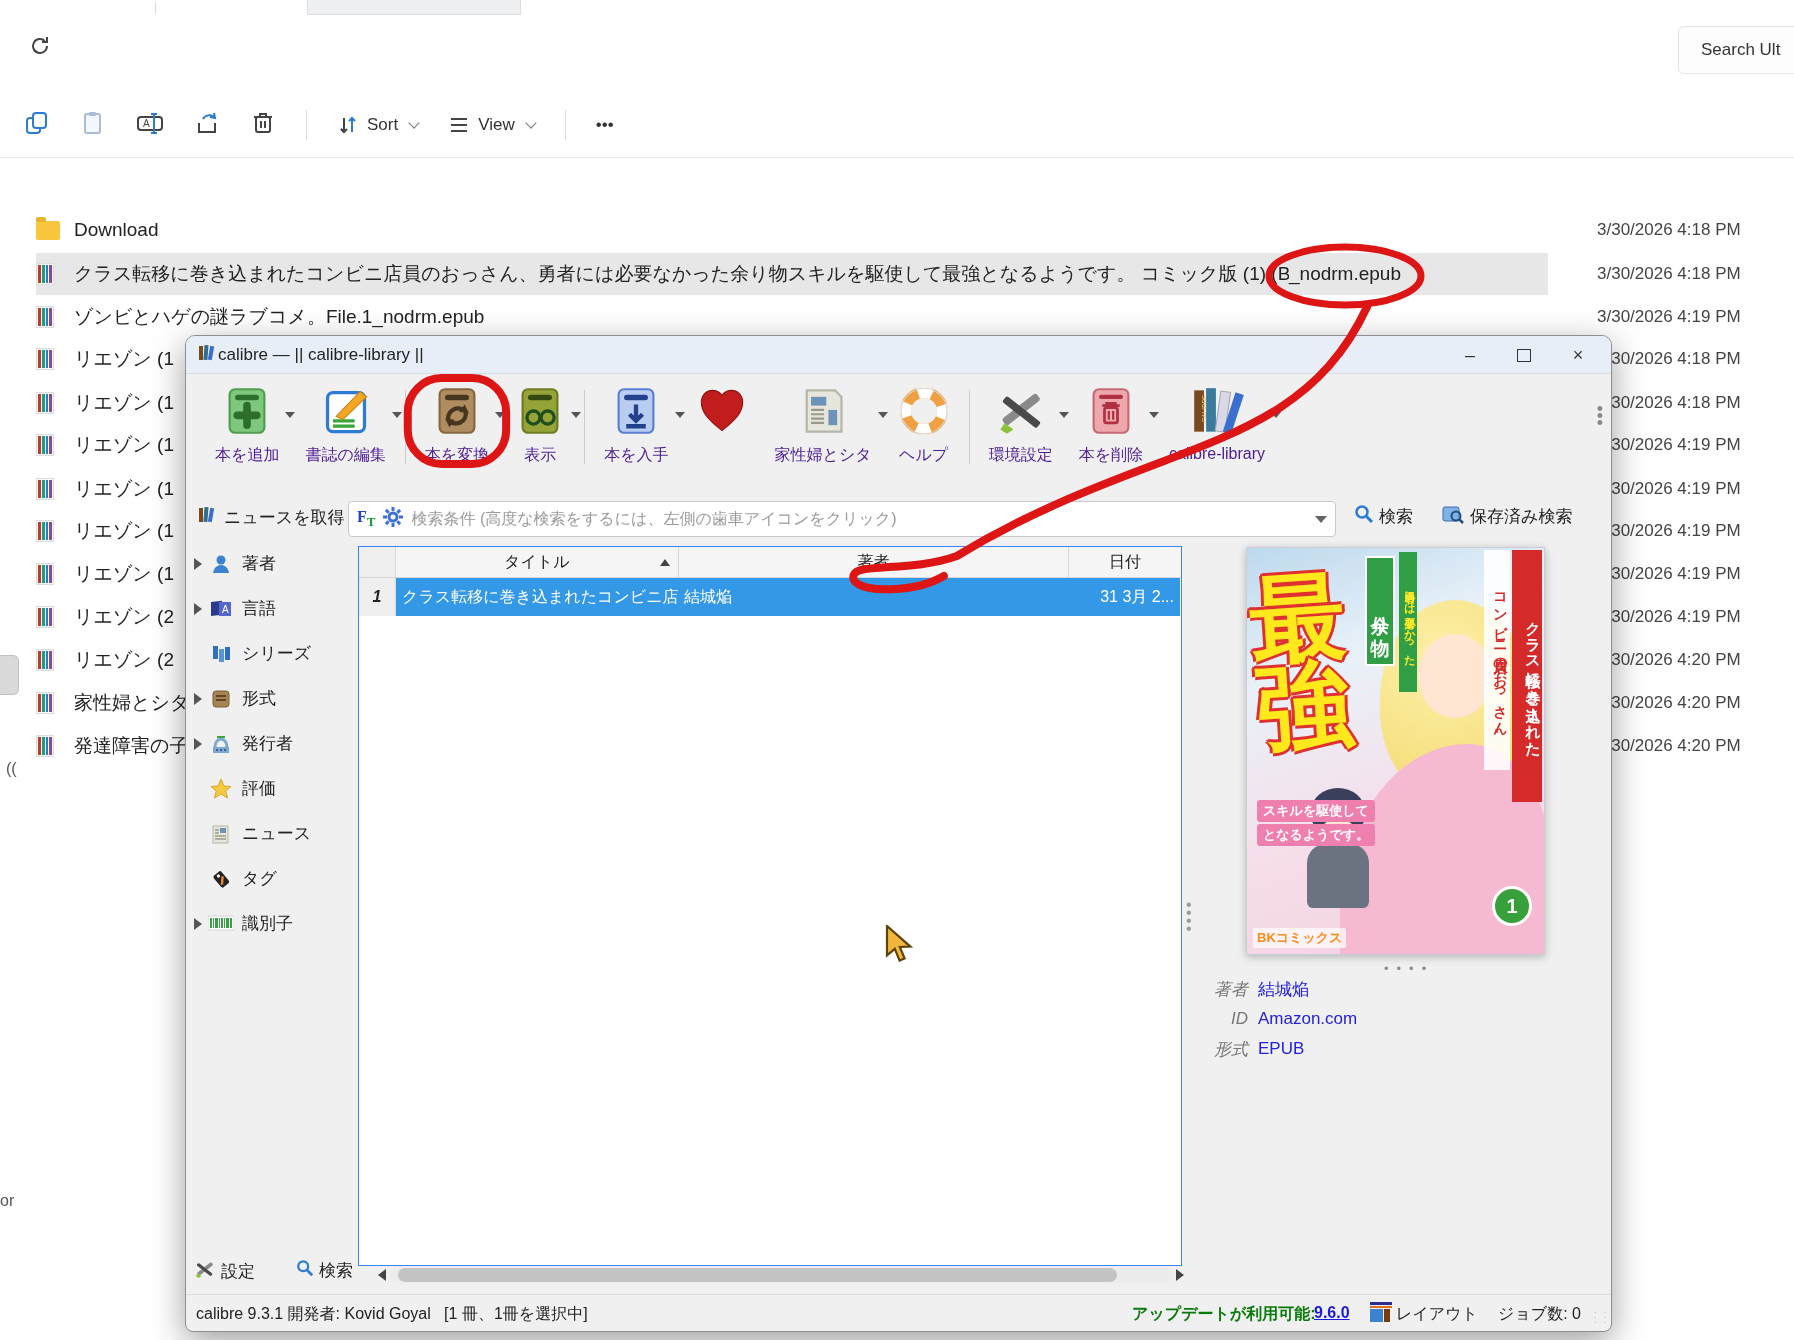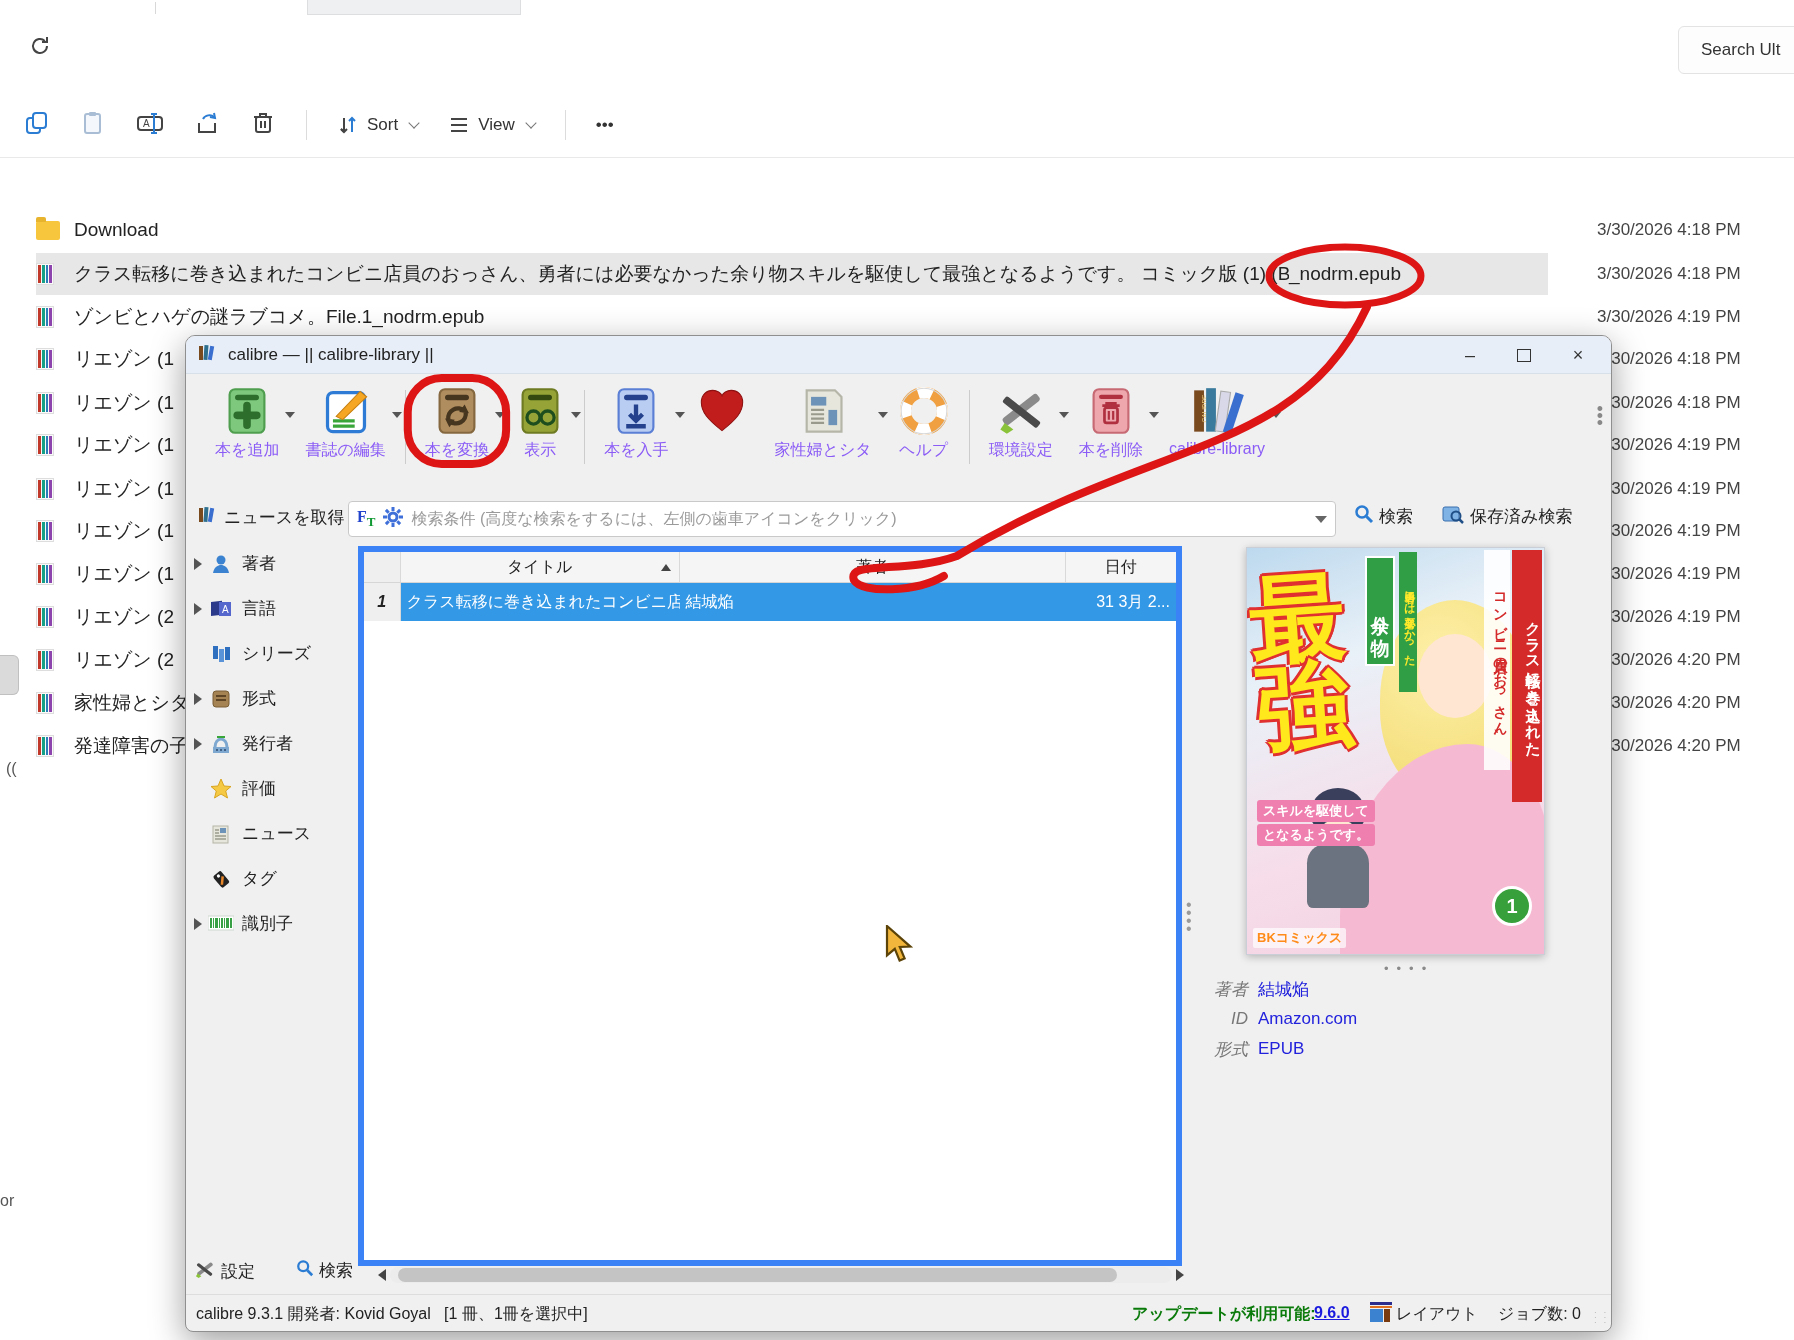--- a/index.html
+++ b/index.html
@@ -29,46 +29,46 @@
   .xicon{width:26px;margin-right:12px;flex:0 0 auto;display:inline-flex;}
   .epubbars{width:18px;height:22px;background:#fafafa;border:1px solid #ddd;display:flex;gap:1px;padding:1px;box-sizing:border-box;}
   .epubbars i{flex:1;}
   .folder{width:24px;height:19px;background:#f8c63d;border-radius:2px;position:relative;}
   .folder:before{content:"";position:absolute;top:-4px;left:0;width:10px;height:5px;background:#e8b42e;border-radius:2px 2px 0 0;}
   .frag{color:#555;font-size:16px;}
   
   #calibre{left:185px;top:335px;width:1427px;height:997px;background:#f0f0f0;border:1px solid #8f8f8f;
            border-radius:10px 10px 8px 8px;box-shadow:0 10px 34px rgba(0,0,0,.38);box-sizing:border-box;overflow:hidden;z-index:10;}
   .titlebar{left:0;top:0;width:100%;height:38px;background:#e7eef7;border-bottom:1px solid #d7dfe9;display:flex;align-items:center;padding-left:12px;box-sizing:border-box;}
-  .titletext{font-size:17px;color:#222;margin-left:10px;}
+  .titletext{font-size:17px;color:#222;}
   .wcontrols{position:absolute;right:6px;top:0;height:38px;display:flex;align-items:center;}
   .wc{width:54px;height:38px;display:flex;align-items:center;justify-content:center;font-size:18px;color:#333;}
   .maxbox{width:12px;height:11px;border:1.6px solid #333;}
   .cal-toolbar{left:0;top:40px;width:100%;height:122px;display:flex;align-items:flex-start;padding:6px 0 0 16px;box-sizing:border-box;}
   .tbi{position:relative;display:flex;flex-direction:column;align-items:center;padding:4px 13px 0 13px;}
-  .tblabel{font-size:16px;color:#8b5cf6;white-space:nowrap;}
+  .tblabel{font-size:16px;color:#4c1d95;margin-top:5px;white-space:nowrap;}
   .dd{position:absolute;right:-3px;top:30px;width:0;height:0;border-left:5px solid transparent;border-right:5px solid transparent;border-top:6px solid #555;}
   .tsep{width:1px;height:74px;background:#ccc;margin:8px 6px 0 6px;}
   .morecol{position:absolute;right:8px;top:70px;color:#888;font-size:18px;line-height:7px;text-align:center;}
   
   .vlib{left:12px;top:170px;display:flex;align-items:center;gap:6px;font-size:17px;color:#222;}
   .sbox{left:162px;top:165px;width:988px;height:36px;background:#fff;border:1px solid #c9c9c9;border-radius:4px;display:flex;align-items:center;padding:0 8px;box-sizing:border-box;gap:8px;}
   .sph{color:#9a9a9a;font-size:16px;flex:1;white-space:nowrap;overflow:hidden;}
   .sboxdd{width:0;height:0;border-left:6px solid transparent;border-right:6px solid transparent;border-top:7px solid #666;}
   .sbtn{left:1168px;top:168px;display:flex;align-items:center;gap:5px;font-size:17px;color:#222;}
   .savedbtn{left:1256px;top:168px;display:flex;align-items:center;gap:6px;font-size:17px;color:#222;}
   
   .sidebar{left:0;top:205px;width:205px;}
   .sbrow{display:flex;align-items:center;height:45px;font-size:17px;color:#222;position:relative;padding-left:8px;}
   .sbexp{width:0;height:0;border-top:6px solid transparent;border-bottom:6px solid transparent;border-left:8px solid #555;margin-right:6px;}
   .sbexp.none{border:none;width:8px;}
   .sbico{width:26px;height:22px;margin-right:8px;display:inline-flex;align-items:center;justify-content:center;}
   .sbcount{position:absolute;right:12px;font-size:16px;color:#222;}
   
-  .btable{left:172px;top:210px;width:824px;height:720px;background:#fff;border:6px solid #3b82f6;box-sizing:border-box;}
+  .btable{left:172px;top:210px;width:824px;height:720px;background:#fff;border:1px solid #3b82f6;box-sizing:border-box;}
   .bhead{display:flex;height:30px;background:#f5f5f5;border-bottom:1px solid #d6d6d6;font-size:16px;color:#222;}
   .bh{border-right:1px solid #d9d9d9;display:flex;align-items:center;justify-content:center;position:relative;}
   .sortup{width:0;height:0;border-left:5px solid transparent;border-right:5px solid transparent;border-bottom:7px solid #444;position:absolute;right:8px;}
   .brow{display:flex;height:38px;font-size:16px;}
   .bnum{width:36px;background:#efefef;border-right:1px solid #d9d9d9;display:flex;align-items:center;justify-content:center;font-style:italic;font-weight:bold;color:#222;}
   .bcell{display:flex;align-items:center;background:#3398e5;color:#fff;padding:0 6px;box-sizing:border-box;white-space:nowrap;overflow:hidden;}
   .hsb{left:192px;top:928px;width:806px;height:22px;display:flex;align-items:center;}
   .hsb .track{flex:1;height:16px;background:#ececec;border-radius:8px;position:relative;}
   .hsb .thumb{position:absolute;left:8px;top:1px;width:92%;height:14px;background:#c4c4c4;border-radius:7px;}
   .arrow-l{width:0;height:0;border-top:6px solid transparent;border-bottom:6px solid transparent;border-right:8px solid #444;margin-right:4px;}

